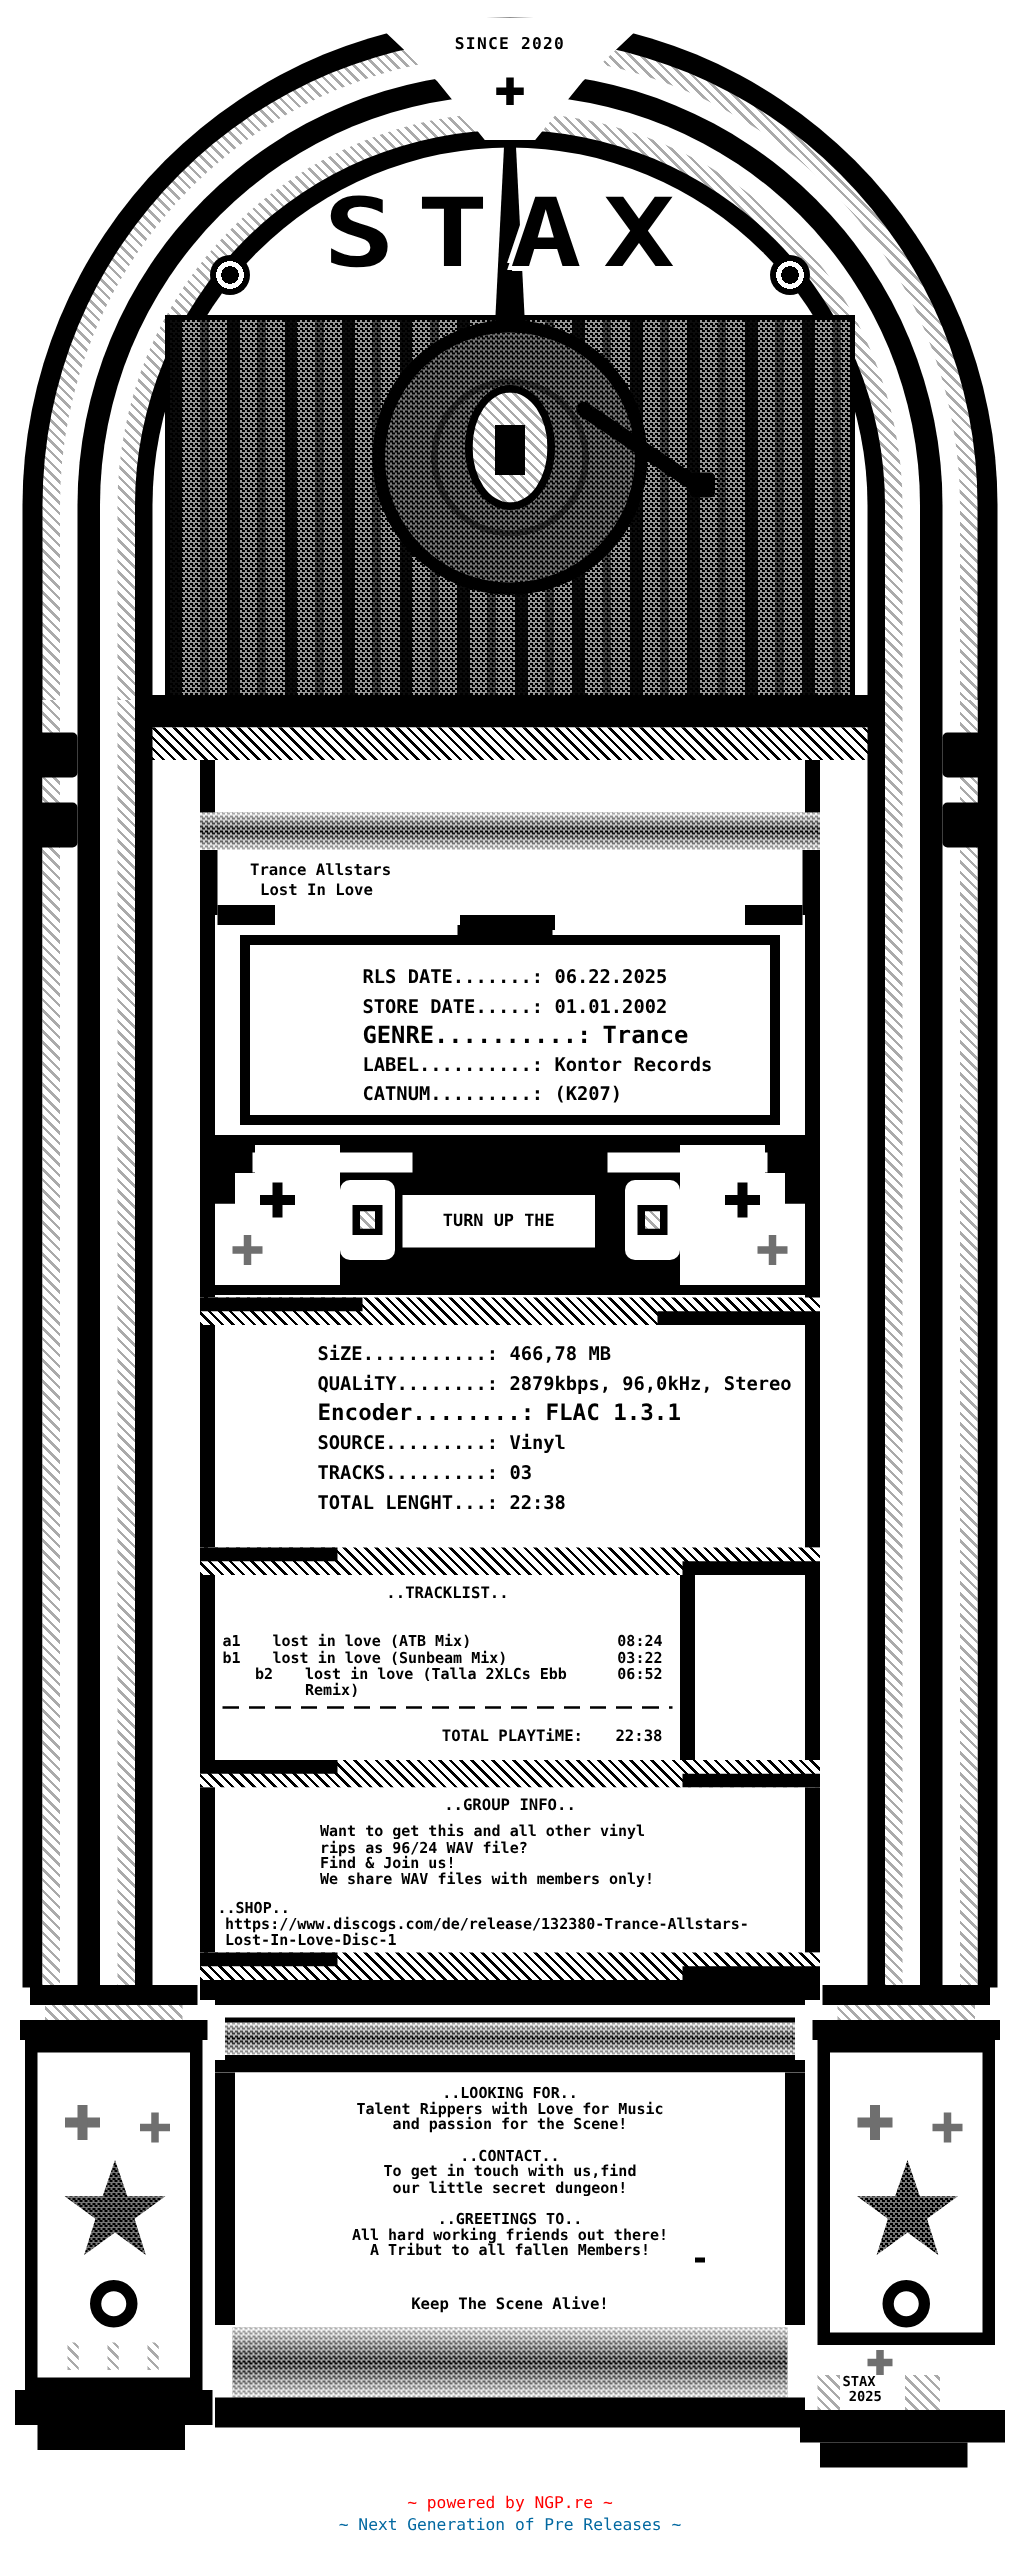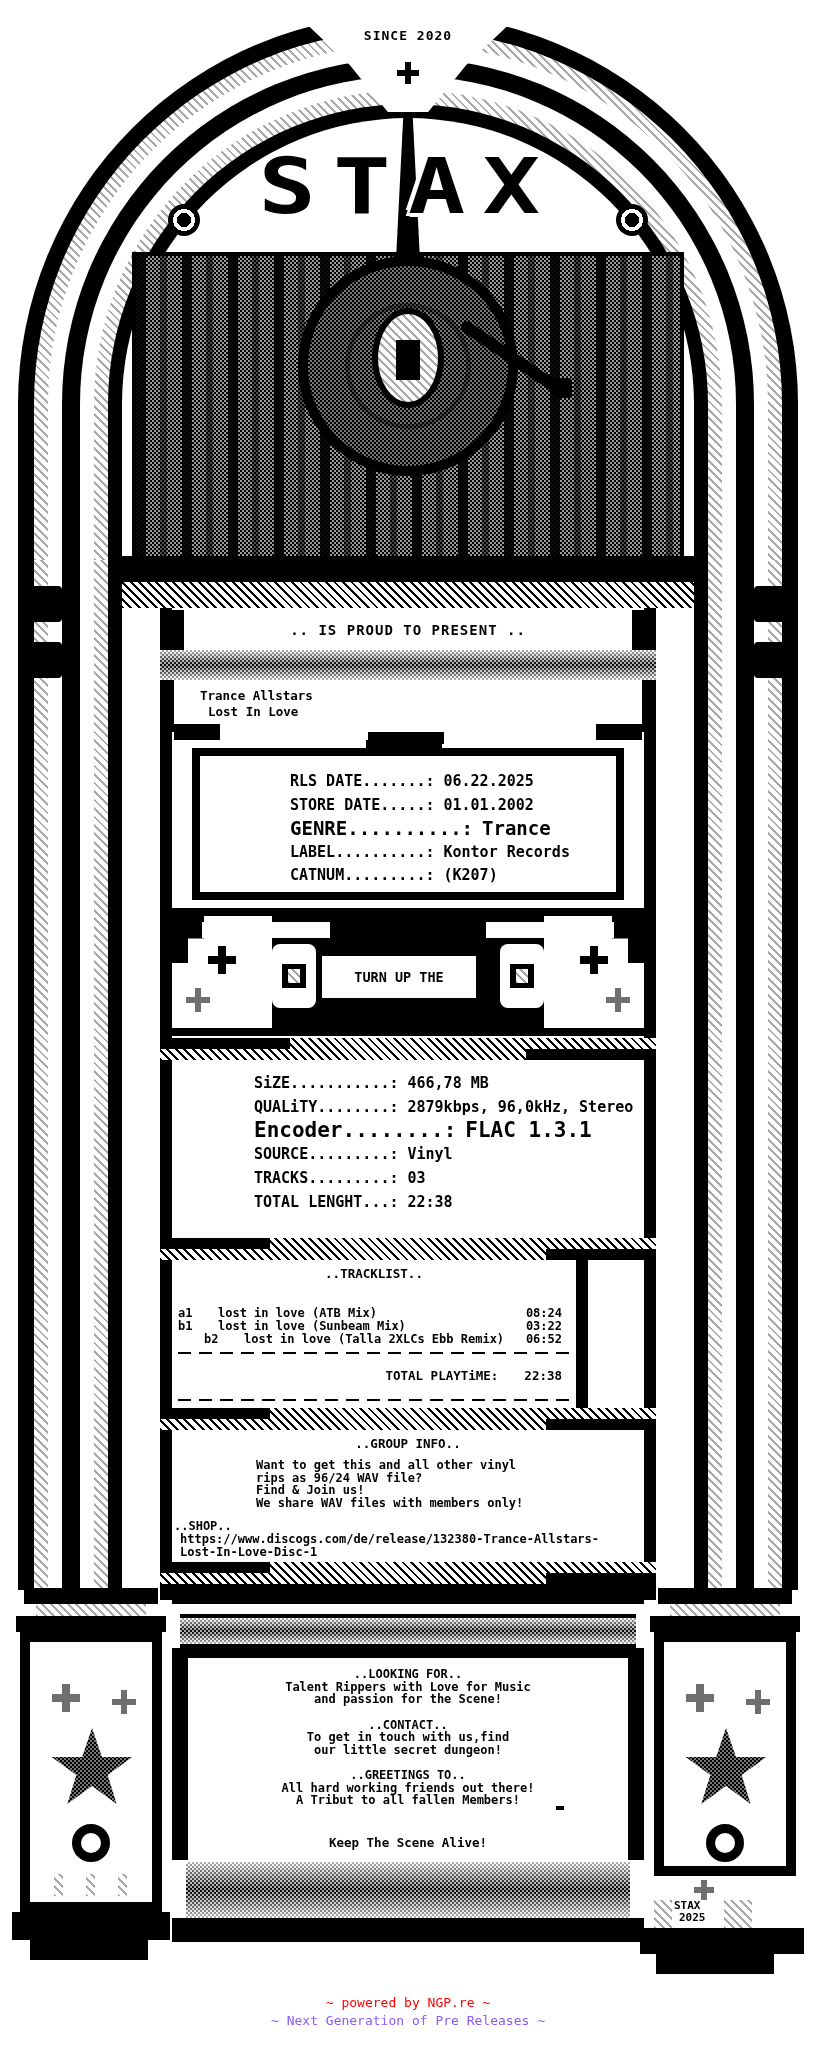--- a/index.html
+++ b/index.html
@@ -93,25 +93,20 @@
   </div>
 
   <div class="abs blk" style="left:28px;top:586px;width:34px;height:36px;border-radius:4px;"></div>
   <div class="abs blk" style="left:28px;top:642px;width:34px;height:36px;border-radius:4px;"></div>
   <div class="abs blk" style="left:754px;top:586px;width:34px;height:36px;border-radius:4px;"></div>
   <div class="abs blk" style="left:754px;top:642px;width:34px;height:36px;border-radius:4px;"></div>
 
   <div class="abs blk" style="left:160px;top:608px;width:12px;height:992px;"></div>
   <div class="abs blk" style="left:644px;top:608px;width:12px;height:992px;"></div>
 
-  <div class="abs wht" style="left:160px;top:610px;width:496px;height:40px;">
-    <div class="abs blk" style="left:0;top:0;width:24px;height:100%;"></div>
-    <div class="abs blk" style="right:0;top:0;width:24px;height:100%;"></div>
-    <div class="mono ctr" style="font-size:14px;line-height:40px;letter-spacing:1px;">..  IS PROUD TO PRESENT  ..</div>
-  </div>
   <div class="abs band-fade" style="left:160px;top:650px;width:496px;height:30px;"></div>
 
   <div class="abs panel" style="left:160px;top:680px;width:496px;height:52px;border-left-width:14px;border-right-width:14px;">
     <div class="mono" style="font-size:12.5px;margin:8px 0 0 26px;">Trance Allstars</div>
     <div class="mono" style="font-size:12.5px;margin:1px 0 0 34px;">Lost In Love</div>
   </div>
   <div class="abs blk" style="left:174px;top:724px;width:46px;height:16px;"></div>
   <div class="abs blk" style="left:596px;top:724px;width:46px;height:16px;"></div>
   <div class="abs blk" style="left:368px;top:732px;width:76px;height:12px;"></div>
 
@@ -150,31 +145,31 @@
     </div>
   </div>
 
   <div class="abs hatch" style="left:160px;top:1038px;width:496px;height:22px;"></div>
   <div class="abs blk" style="left:160px;top:1038px;width:130px;height:11px;"></div>
   <div class="abs blk" style="left:526px;top:1049px;width:130px;height:11px;"></div>
   <div class="abs panel" style="left:160px;top:1060px;width:496px;height:178px;">
     <div style="padding:12px 0 0 82px;">
       <div class="row mono" style="font-size:15px;line-height:23.7px;"><span>SiZE...........:</span><span class="v">466,78 MB</span></div>
       <div class="row mono" style="font-size:15px;line-height:23.7px;"><span>QUALiTY........:</span><span class="v">2879kbps, 96,0kHz, Stereo</span></div>
-      <div class="row mono" style="font-size:21px;line-height:23.7px;"><span>Encoder........:</span><span class="v">FLAC 1.3.1</span></div>
+      <div class="row mono" style="font-size:18px;line-height:23.7px;"><span>Encoder........:</span><span class="v">FLAC 1.3.1</span></div>
       <div class="row mono" style="font-size:15px;line-height:23.7px;"><span>SOURCE.........:</span><span class="v">Vinyl</span></div>
       <div class="row mono" style="font-size:15px;line-height:23.7px;"><span>TRACKS.........:</span><span class="v">03</span></div>
       <div class="row mono" style="font-size:15px;line-height:23.7px;"><span>TOTAL LENGHT...:</span><span class="v">22:38</span></div>
     </div>
   </div>
 
   <div class="abs hatch" style="left:160px;top:1238px;width:496px;height:22px;"></div>
   <div class="abs blk" style="left:160px;top:1238px;width:110px;height:11px;"></div>
   <div class="abs blk" style="left:546px;top:1249px;width:110px;height:11px;"></div>
-  <div class="abs panel" style="left:160px;top:1260px;width:428px;height:148px;">
+  <div class="abs panel" style="left:160px;top:1260px;width:396px;height:148px;">
     <div class="mono ctr" style="font-size:12.5px;margin-top:6px;">..TRACKLIST..</div>
     <div style="margin:26px 14px 0 6px;">
       <div style="display:flex;font-size:12px;line-height:13px;font-weight:bold;">
         <span style="width:40px;">a1</span>
         <span style="flex:1;">lost in love (ATB Mix)</span>
         <span>08:24</span>
       </div>
       <div style="display:flex;font-size:12px;line-height:13px;font-weight:bold;">
         <span style="width:40px;">b1</span>
         <span style="flex:1;">lost in love (Sunbeam Mix)</span>
@@ -271,16 +266,16 @@
     <div class="abs" style="left:28px;top:312px;">
       <div class="mono" style="font-size:11px;line-height:12px;">STAX</div>
       <div class="mono" style="font-size:11px;line-height:12px;margin-left:5px;">2025</div>
     </div>
     <div class="abs blk" style="left:-6px;top:340px;width:164px;height:26px;"></div>
     <div class="abs blk" style="left:10px;top:366px;width:118px;height:20px;"></div>
   </div>
 
   <div class="abs ctr" style="left:0;top:1994px;width:816px;">
     <div style="font-size:13px;line-height:18px;color:#ff0000;">~ powered by NGP.re ~</div>
-    <div style="font-size:13px;line-height:18px;color:#8b5cf6;">~ Next Generation of Pre Releases ~</div>
+    <div style="font-size:13px;line-height:18px;color:#0369a1;">~ Next Generation of Pre Releases ~</div>
   </div>
 
 </div>
 
 </body></html>

